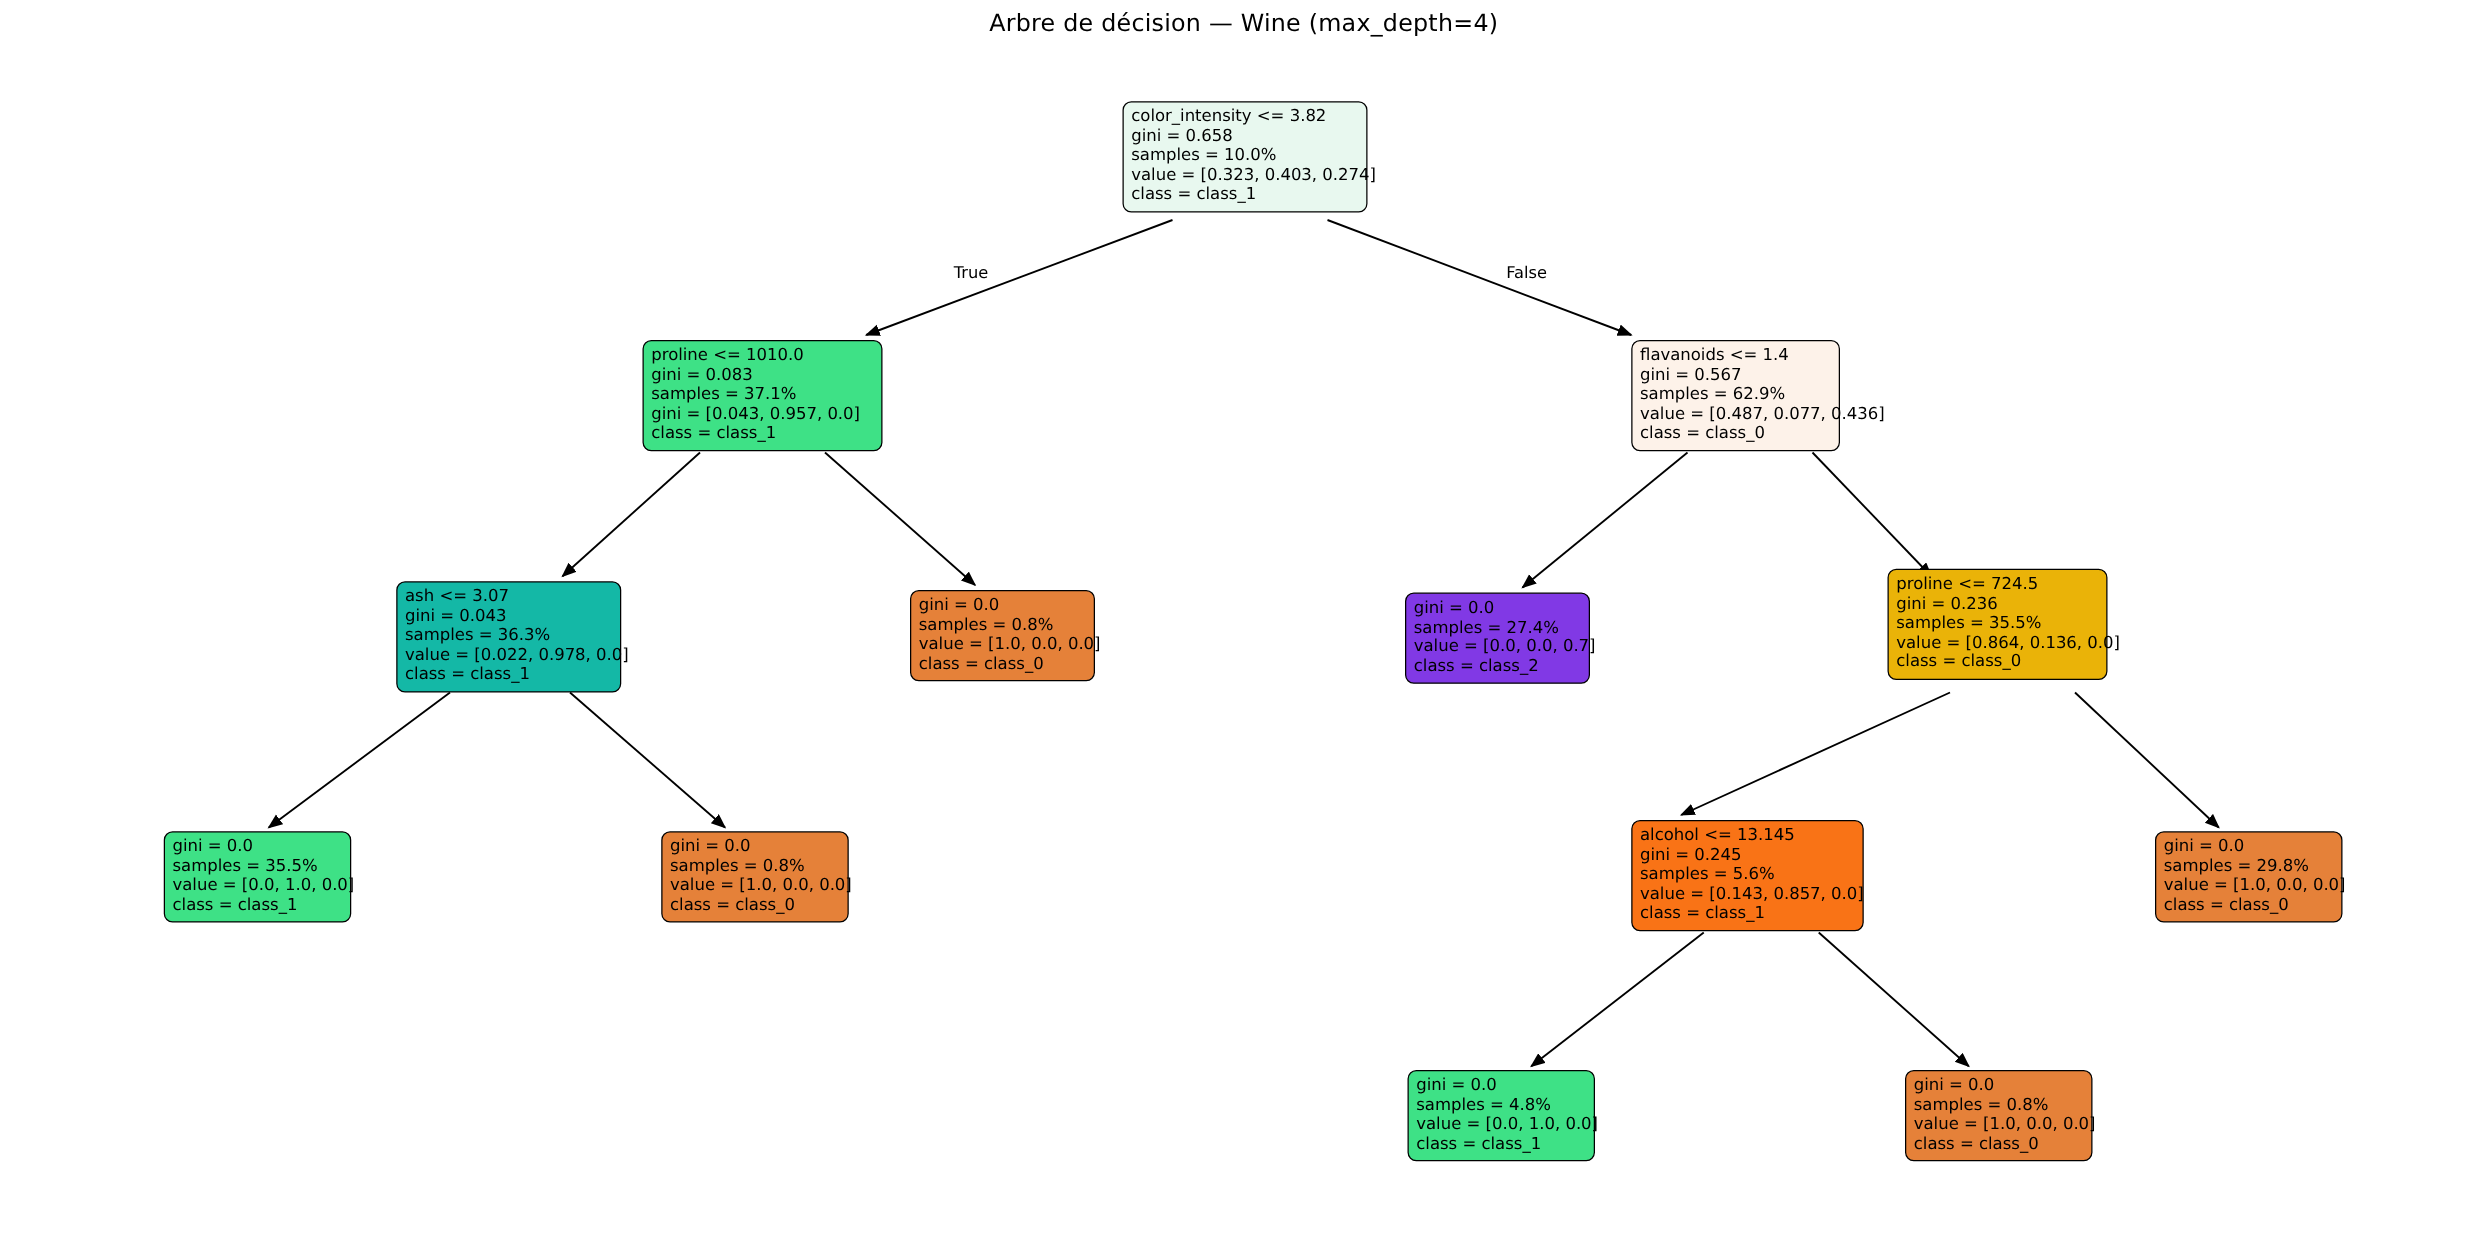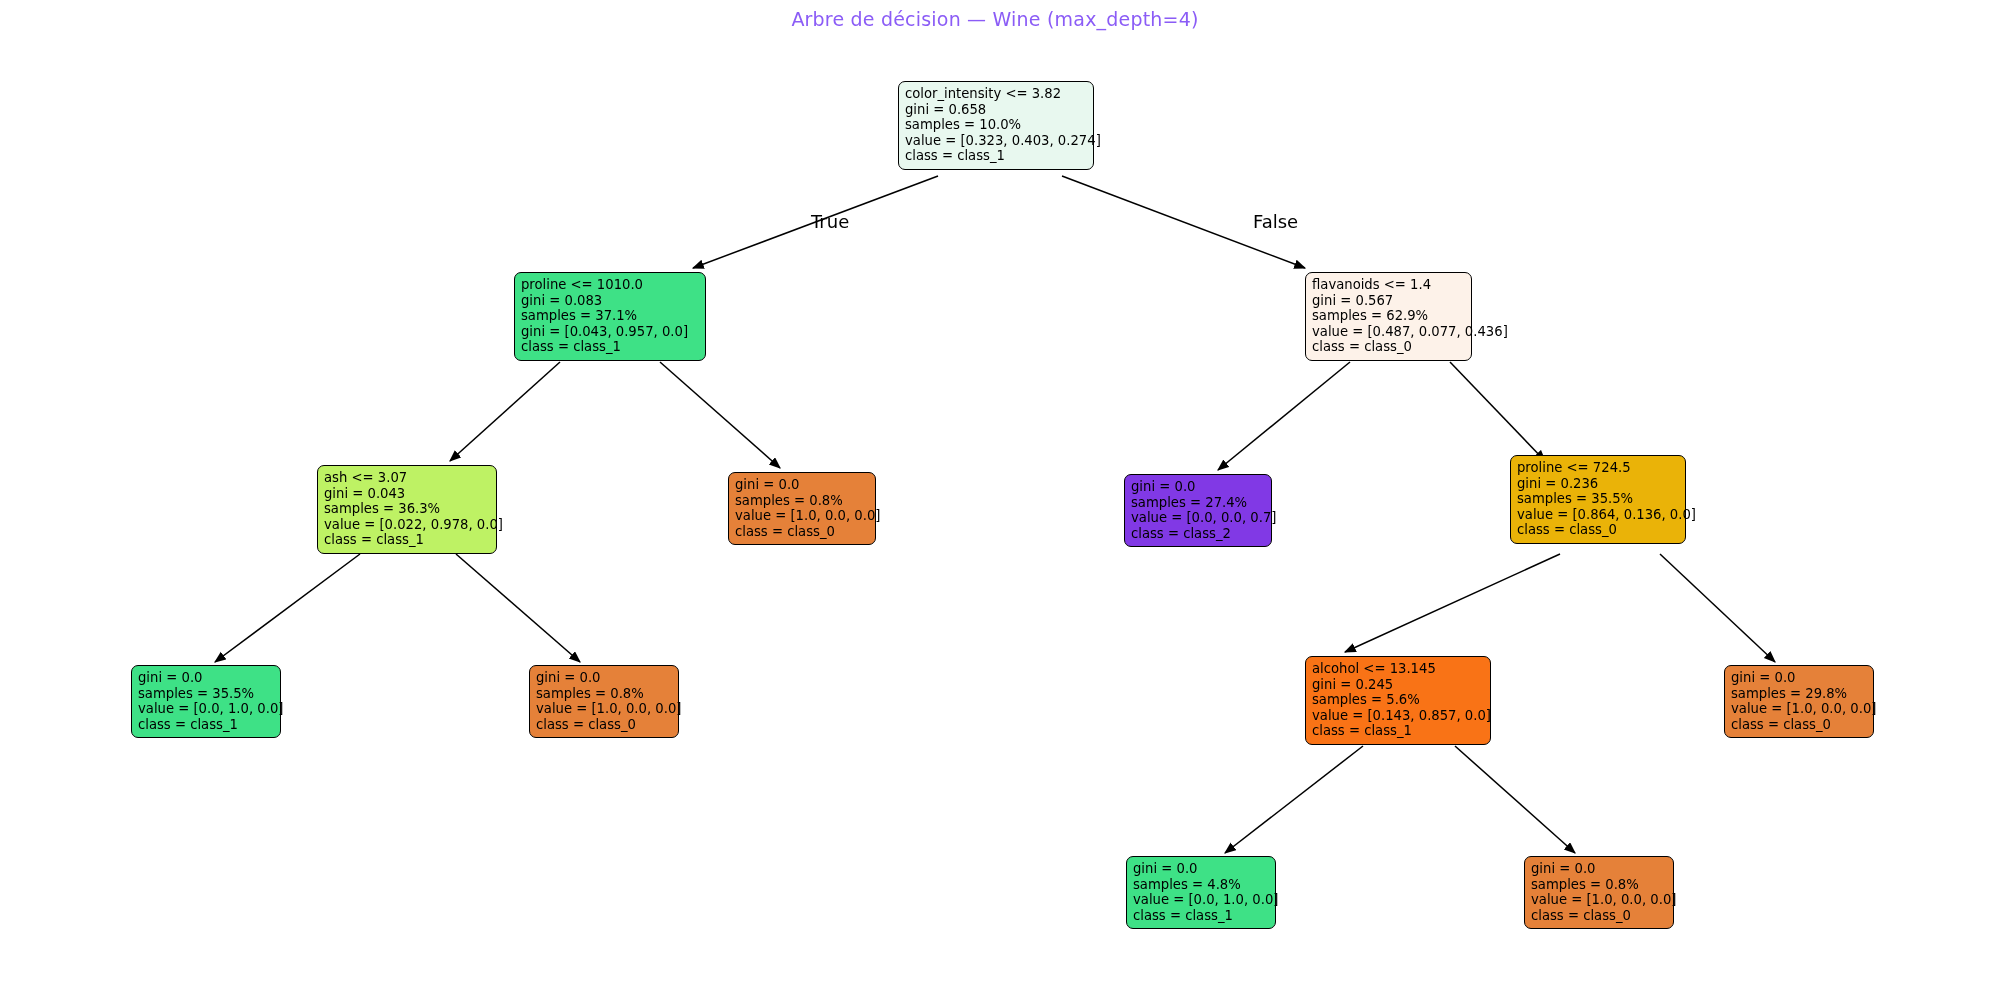--- a/index.html
+++ b/index.html
@@ -15,21 +15,21 @@
     font-family: "DejaVu Sans", "Liberation Sans", sans-serif;
     overflow: hidden;
   }
   #title {
     position: absolute;
     top: 8px;
     left: 0;
     width: 1990px;
     text-align: center;
     font-size: 19px;
-    color: #8b5cf6;
+    color: #000000;
     letter-spacing: 0.2px;
   }
   #edges {
     position: absolute;
     top: 0;
     left: 0;
     width: 1990px;
     height: 989px;
     pointer-events: none;
   }
@@ -42,24 +42,23 @@
     line-height: 15.6px;
     color: #000000;
     padding: 4px 6px 5px 6px;
     white-space: nowrap;
   }
   .node .ln {
     display: block;
   }
   .edgelabel {
     position: absolute;
-    font-size: 18px;
+    font-size: 13px;
     color: #000000;
     white-space: nowrap;
-    margin-left: 48px;
   }
 </style>
 </head>
 <body>
 
 <div id="canvas">
 
   <div id="title">Arbre de décision — Wine (max_depth=4)</div>
 
   <svg id="edges" viewBox="0 0 1990 989">
@@ -104,21 +103,21 @@
   </div>
 
   <div class="node" style="left:1305px; top:272px; width:167px; background:#fdf2e9;">
     <span class="ln">flavanoids &lt;= 1.4</span>
     <span class="ln">gini = 0.567</span>
     <span class="ln">samples = 62.9%</span>
     <span class="ln">value = [0.487, 0.077, 0.436]</span>
     <span class="ln">class = class_0</span>
   </div>
 
-  <div class="node" style="left:317px; top:465px; width:180px; background:#bef264;">
+  <div class="node" style="left:317px; top:465px; width:180px; background:#14b8a6;">
     <span class="ln">ash &lt;= 3.07</span>
     <span class="ln">gini = 0.043</span>
     <span class="ln">samples = 36.3%</span>
     <span class="ln">value = [0.022, 0.978, 0.0]</span>
     <span class="ln">class = class_1</span>
   </div>
 
   <div class="node" style="left:728px; top:472px; width:148px; background:#e58139;">
     <span class="ln">gini = 0.0</span>
     <span class="ln">samples = 0.8%</span>

